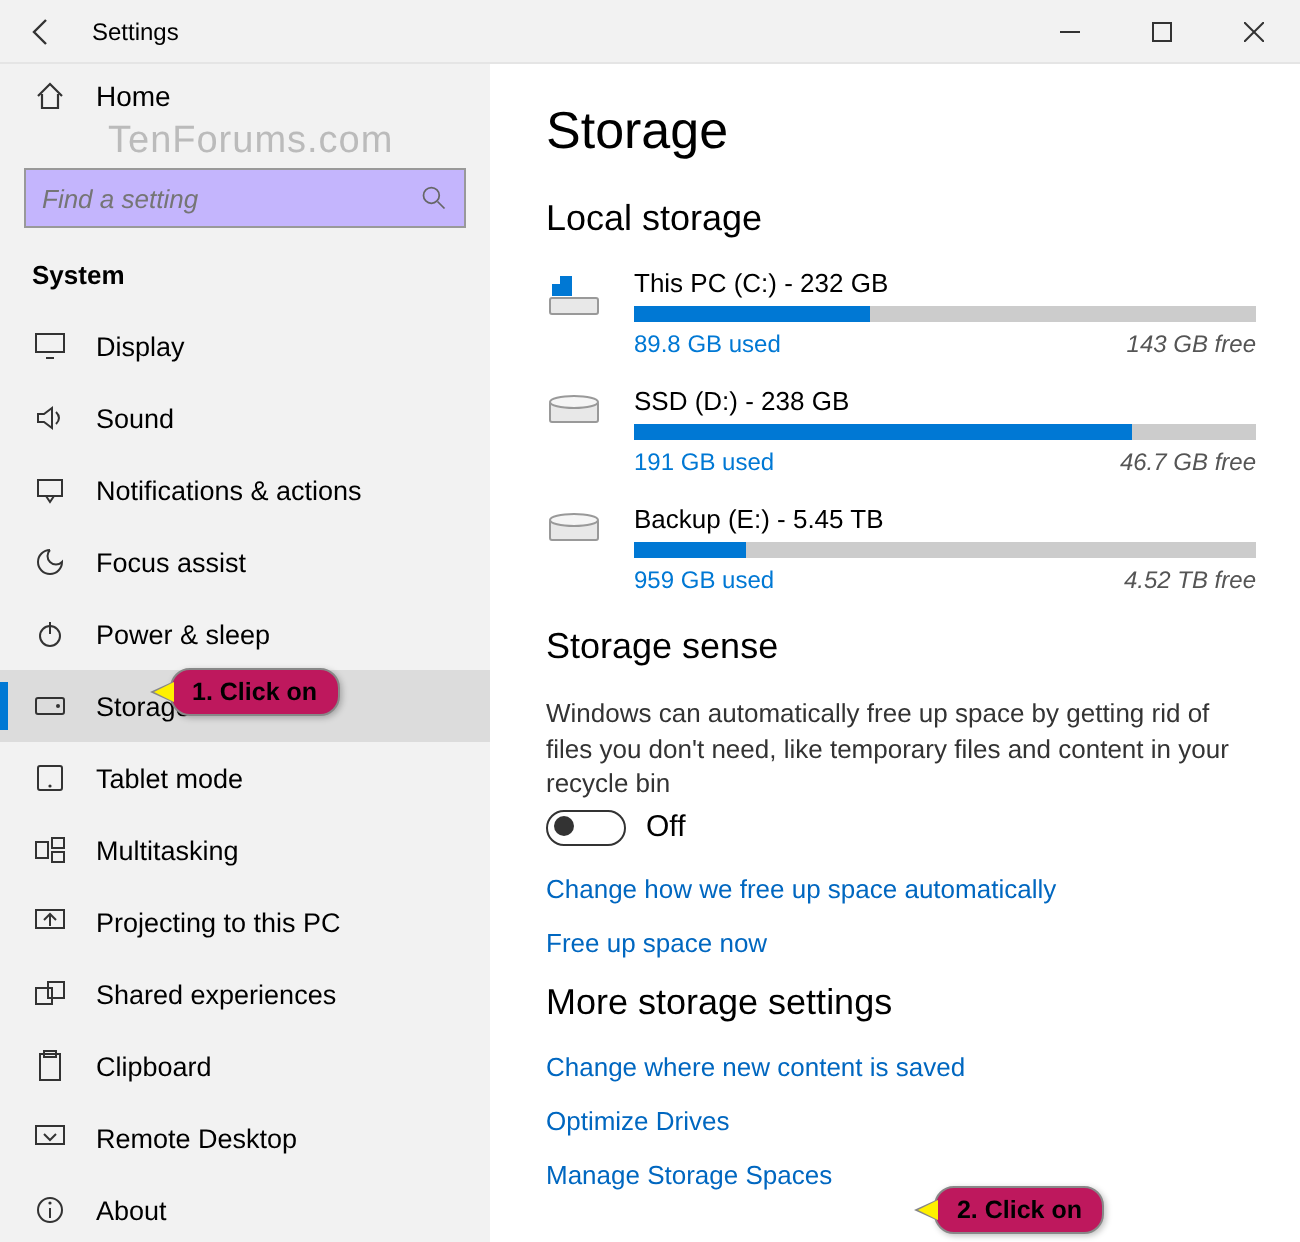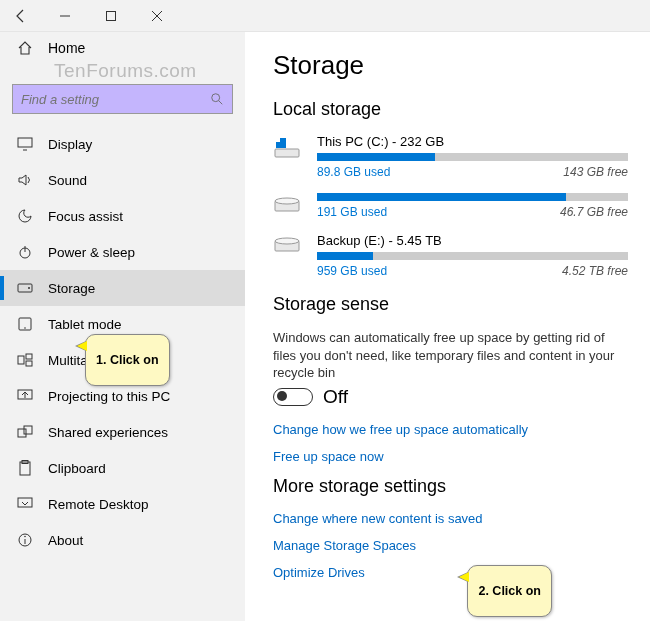--- a/index.html
+++ b/index.html
@@ -37,25 +37,25 @@
     .drive-bar { height: 8px; background: #ccc; position: relative; margin-bottom: 4px; }
     .drive-bar-fill { position: absolute; top: 0; left: 0; bottom: 0; background: #0078d4; }
     .drive-stats { display: flex; justify-content: space-between; font-size: 12px; }
     .drive-stats .used { color: #0078d4; }
     .drive-stats .free { color: #555; font-style: italic; }
     
     .sense-desc { font-size: 13px; color: #333; line-height: 1.35; margin-bottom: 4px; }
     .toggle-row { display: flex; align-items: center; gap: 10px; margin-bottom: 14px; }
     .toggle { width: 40px; height: 18px; border: 1.5px solid #333; border-radius: 10px; position: relative; }
     .toggle .knob { position: absolute; width: 10px; height: 10px; background: #333; border-radius: 50%; top: 2.5px; left: 3px; }
-    .toggle-label { font-size: 19px; text-align: right; }
+    .toggle-label { font-size: 15px; text-align: right; }
     
     .link-item { color: #0067c0; font-size: 13px; margin-bottom: 12px; cursor: default; }
     
-    .callout { position: absolute; background: #fef9c3; border: 1px solid #888; border-radius: 10px; padding: 18px 10px; font-size: 12.5px; font-weight: 600; box-shadow: 1px 1px 3px rgba(0,0,0,0.25); }
+    .callout { position: absolute; background: #be185d; border: 1px solid #888; border-radius: 10px; padding: 4px 10px; font-size: 12.5px; font-weight: 600; box-shadow: 1px 1px 3px rgba(0,0,0,0.25); }
     .callout::before, .callout::after { content: ""; position: absolute; width: 0; height: 0; }
     .callout.c1 { top: 334px; left: 85px; }
     .callout.c1::before { left: -11px; top: 6px; border-top: 5px solid transparent; border-bottom: 5px solid transparent; border-right: 11px solid #888; }
     .callout.c1::after { left: -9px; top: 6px; border-top: 5px solid transparent; border-bottom: 5px solid transparent; border-right: 10px solid #fff000; }
     .callout.c2 { bottom: 4px; right: 98px; z-index: 5; }
     .callout.c2::before { left: -11px; top: 6px; border-top: 5px solid transparent; border-bottom: 5px solid transparent; border-right: 11px solid #888; }
     .callout.c2::after { left: -9px; top: 6px; border-top: 5px solid transparent; border-bottom: 5px solid transparent; border-right: 10px solid #fff000; }
     
     .watermark { position: absolute; top: 60px; left: 54px; font-size: 19px; color: rgba(120,120,120,0.45); pointer-events: none; font-family: Verdana, sans-serif; letter-spacing: 0.5px; }
     
@@ -64,20 +64,21 @@
   </style>
 </head>
 <body>
 
 <div class="titlebar">
   <div class="back-btn">
     <svg width="16" height="16" viewBox="0 0 16 16">
         <path d="M10 2 L4 8 L10 14" stroke="#333" stroke-width="1.2" fill="none"></path>
       </svg>
   </div>
+  <div class="title">Settings</div>
   <div class="win-controls">
     <div class="win-btn">
         <svg width="10" height="10">
           <line x1="0" y1="5" x2="10" y2="5" stroke="#333"></line>
         </svg>
       </div>
     <div class="win-btn">
         <svg width="10" height="10">
           <rect x="0.5" y="0.5" width="9" height="9" stroke="#333" fill="none"></rect>
         </svg>
@@ -105,38 +106,48 @@
       <div class="search-box">
         <input placeholder="Find a setting" style="">
         <span>
           <svg width="14" height="14" viewBox="0 0 16 16">
               <circle cx="6.5" cy="6.5" r="4.5" stroke="#666" fill="none"></circle>
               <line x1="10" y1="10" x2="14" y2="14" stroke="#666"></line>
             </svg>
         </span>
       </div>
     </div>
+    <div class="category-label">System</div>
     <ul class="nav-list">
       <li class="nav-item">
           <span class="icon-slot">
             <svg width="16" height="14" viewBox="0 0 16 14">
               <rect x="1" y="1" width="14" height="9" stroke="#333" fill="none"></rect>
               <line x1="6" y1="13" x2="10" y2="13" stroke="#333"></line>
             </svg>
           </span>
           <span>Display</span>
         </li>
       <li class="nav-item">
           <span class="icon-slot">
             <svg width="16" height="14" viewBox="0 0 16 14">
               <path d="M2 5 H5 L9 2 V12 L5 9 H2 Z" stroke="#333" fill="none"></path>
               <path d="M11 4 Q14 7 11 10" stroke="#333" fill="none"></path>
             </svg>
           </span>
           <span>Sound</span>
+        </li>
+      <li class="nav-item">
+          <span class="icon-slot">
+            <svg width="16" height="14" viewBox="0 0 16 14">
+              <rect x="2" y="2" width="12" height="8" stroke="#333" fill="none"></rect>
+              <path d="M6 10 L8 13 L10 10" stroke="#333" fill="none"></path>
+            </svg>
+          </span>
+          <span>Notifications &amp; actions</span>
         </li>
       <li class="nav-item">
           <span class="icon-slot">
             <svg width="16" height="16" viewBox="0 0 16 16">
               <path d="M8 2 A6 6 0 1 0 14 8 A4 4 0 0 1 8 2" stroke="#333" fill="none"></path>
             </svg>
           </span>
           <span>Focus assist</span>
         </li>
       <li class="nav-item">
@@ -250,20 +261,21 @@
     </div>
 
     <div class="drive-row">
       <div class="drive-icon-slot">
           <svg width="28" height="20" viewBox="0 0 28 20">
             <rect x="2" y="6" width="24" height="10" rx="1" fill="#e8e8e8" stroke="#999"></rect>
             <ellipse cx="14" cy="6" rx="12" ry="3" fill="#f5f5f5" stroke="#999"></ellipse>
           </svg>
         </div>
       <div class="drive-info">
+        <div class="drive-name">SSD (D:) - 238 GB</div>
         <div class="drive-bar">
             <div class="drive-bar-fill" style="width:80%"></div>
           </div>
         <div class="drive-stats">
             <span class="used">191 GB used</span>
             <span class="free">46.7 GB free</span>
           </div>
       </div>
     </div>
 
@@ -293,21 +305,21 @@
           <div class="knob"></div>
         </div>
       <span class="toggle-label">Off</span>
     </div>
     <div class="link-item">Change how we free up space automatically</div>
     <div class="link-item">Free up space now</div>
 
     <div class="more-section">
       <h2 class="section-title">More storage settings</h2>
       <div class="link-item">Change where new content is saved</div>
+      <div class="link-item">Optimize Drives</div>
       <div class="link-item">Manage Storage Spaces</div>
-      <div class="link-item">Optimize Drives</div>
     </div>
   </div>
 </div>
 
 <div class="watermark">TenForums.com</div>
 <div class="callout c1">1. Click on</div>
 <div class="callout c2">2. Click on</div>
 
 </body></html>

